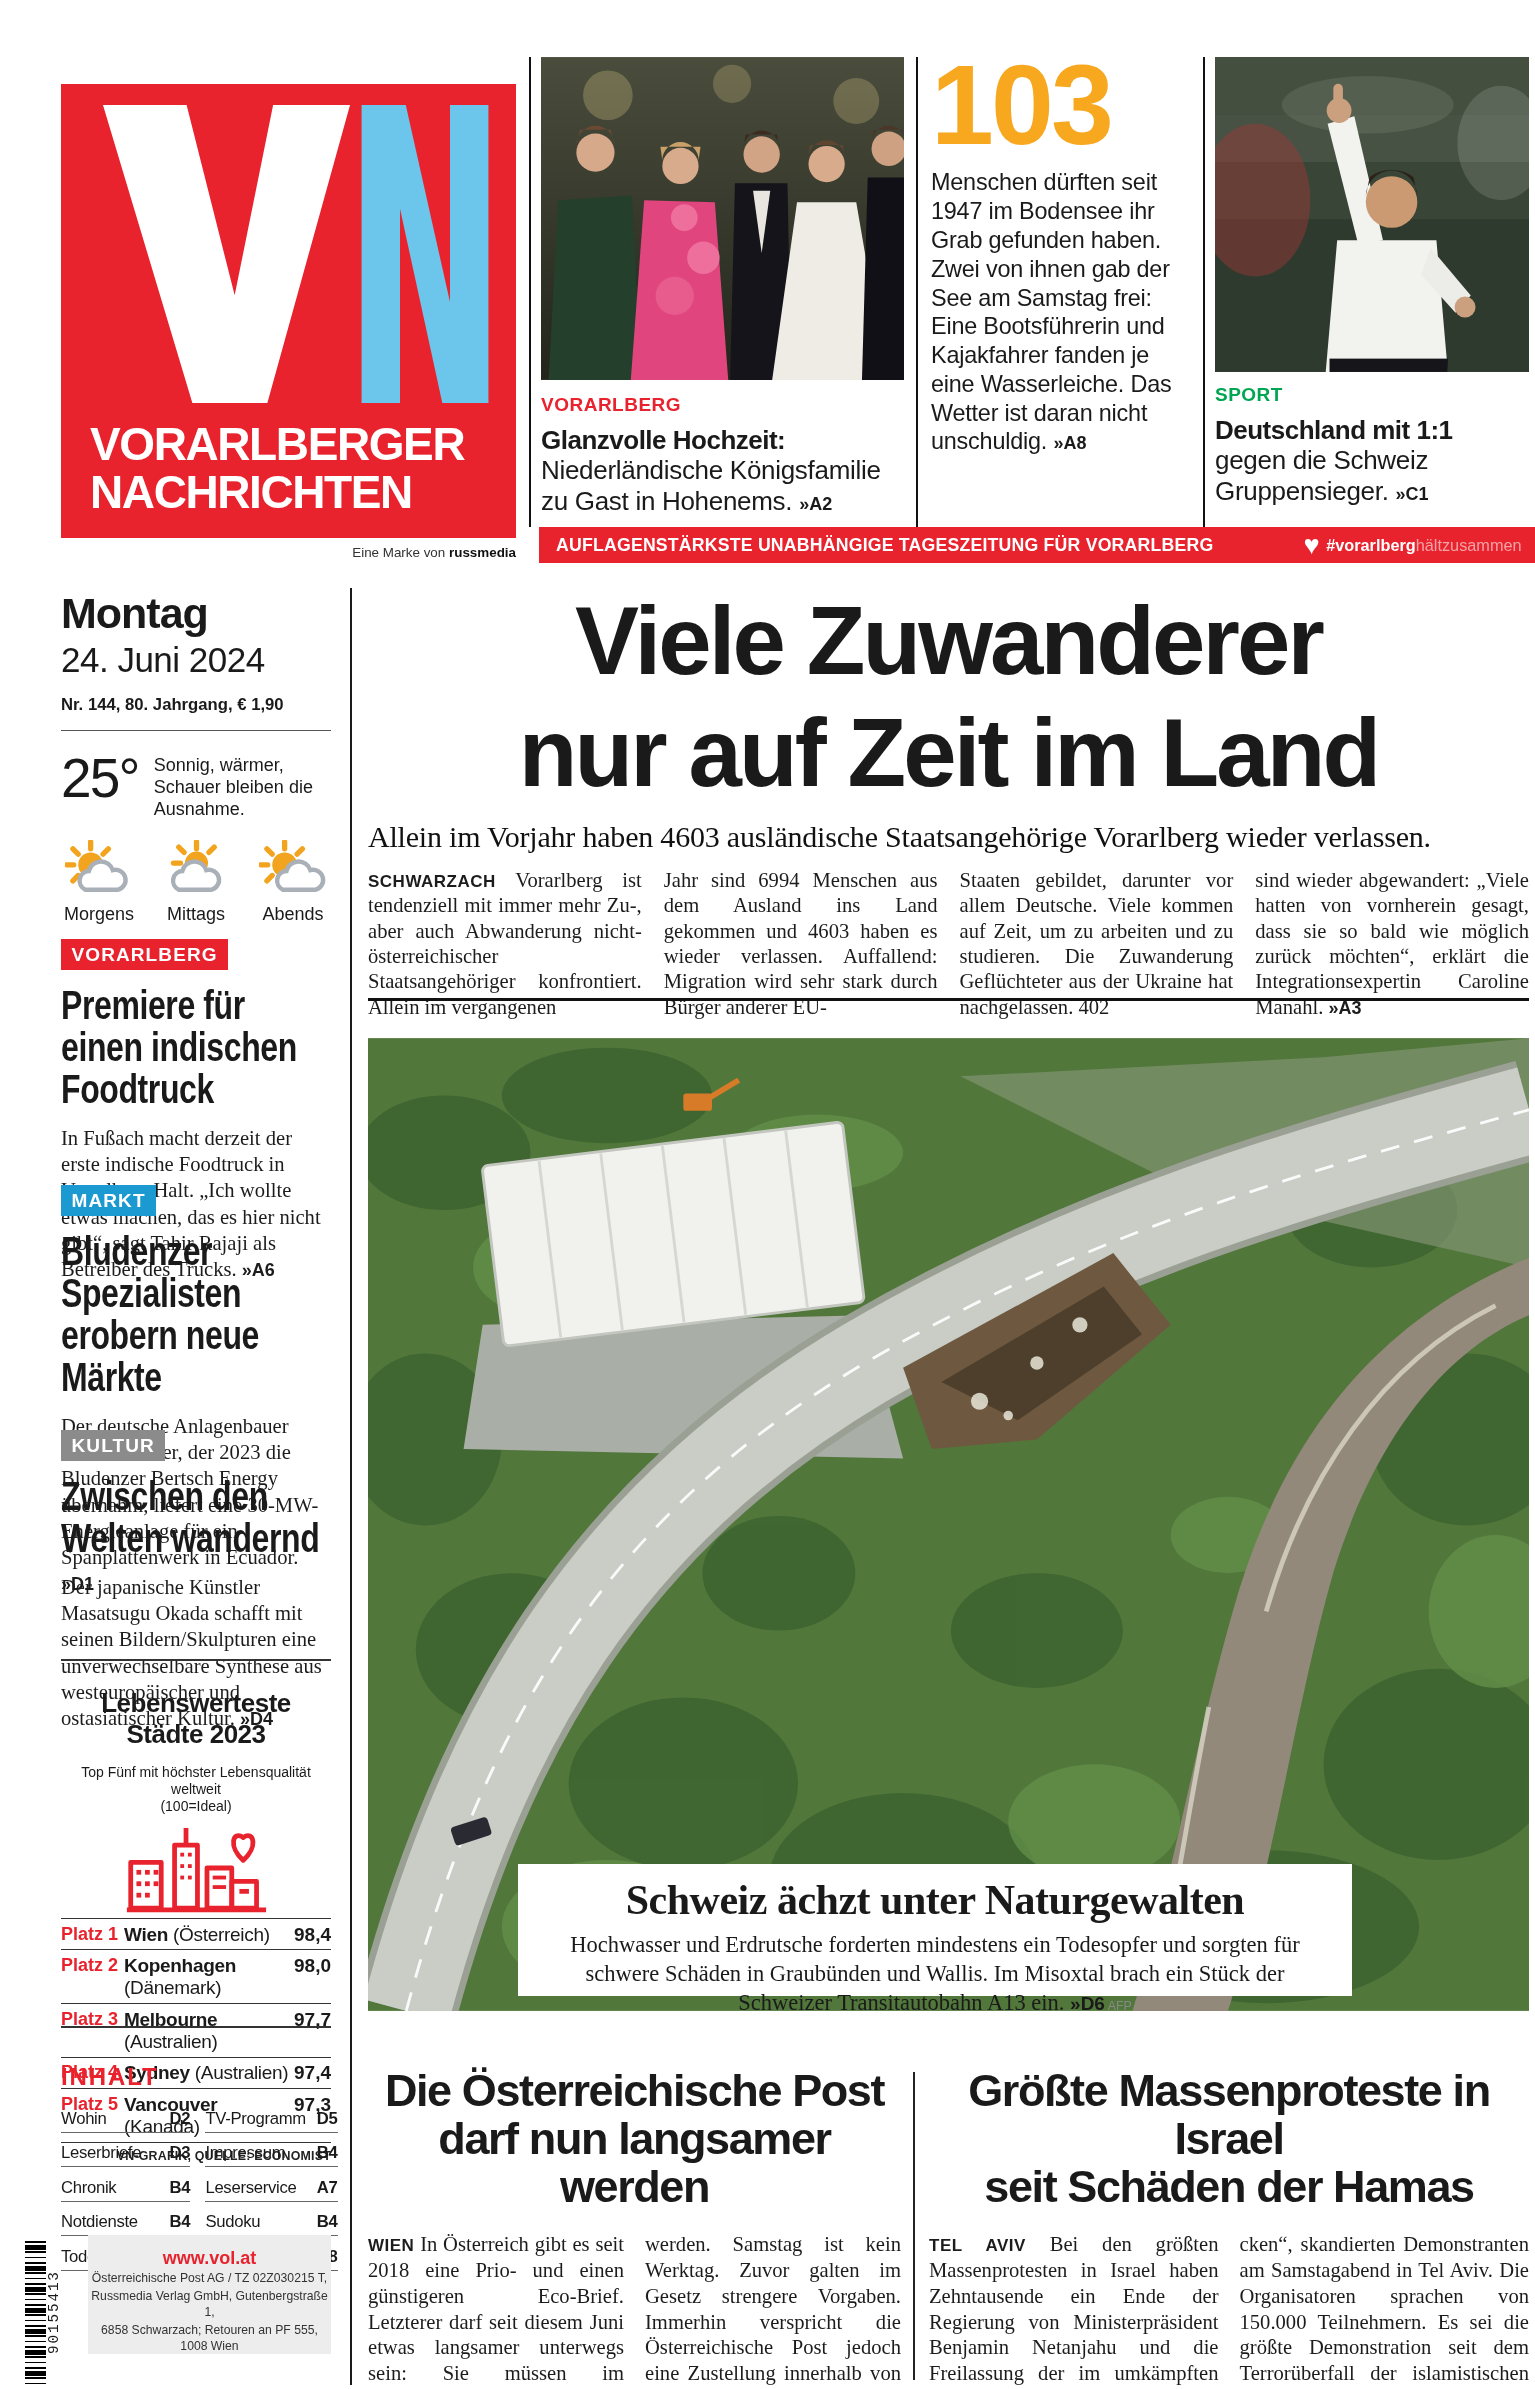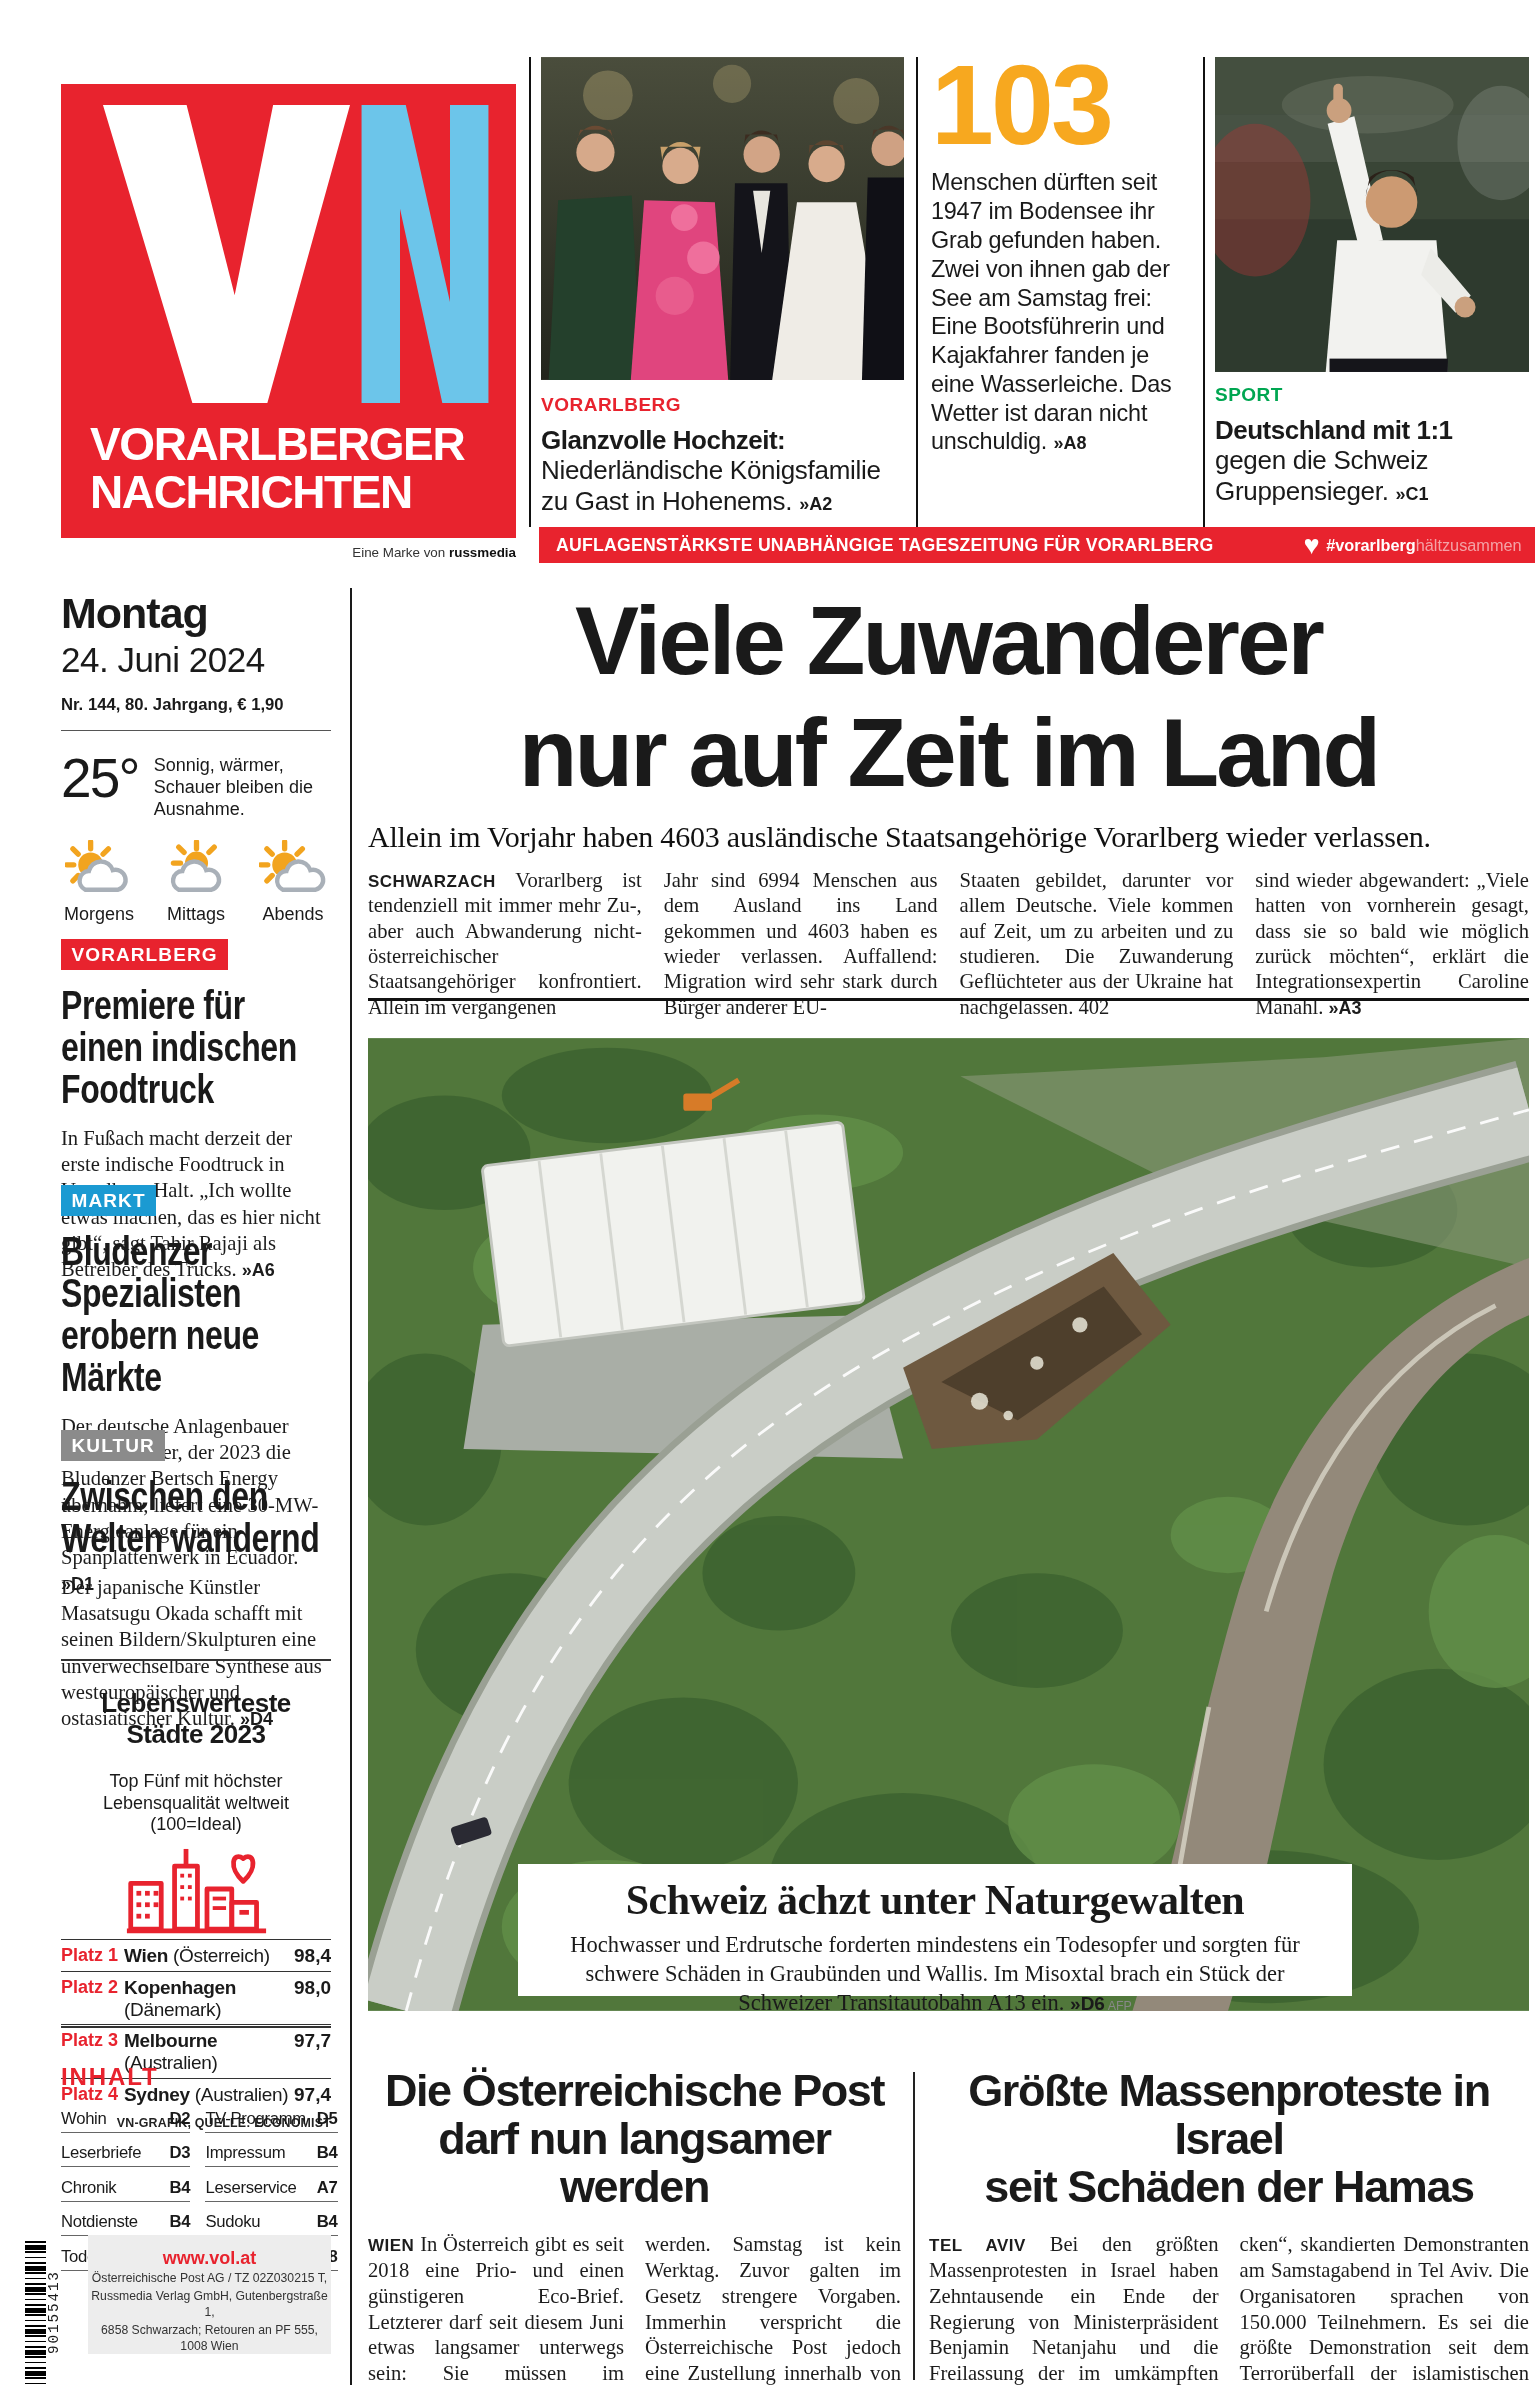--- a/index.html
+++ b/index.html
@@ -66,21 +66,21 @@
   .bg-red{background:#e8232e}.bg-blue{background:#1b9ad2}.bg-gray{background:#8b8b8b}
   .sb-head{width:336px;transform:scaleX(0.8);transform-origin:left top;
            font-size:40px;font-weight:800;line-height:1.05;letter-spacing:-0.5px;margin-top:14.3px}
   .sb-body{font-family:"Liberation Serif",serif;font-size:20.6px;line-height:1.27;
            margin-top:15.3px;color:#1c1c1c}
 
   #midrule{left:61px;top:1659px;width:270px;height:1.9px;background:#333}
 
   #ranking{left:61px;top:1688px;width:270px;text-align:center}
   #ranking .r-title{font-size:26px;font-weight:800;letter-spacing:-0.5px}
-  #ranking .r-sub{font-size:18px;line-height:1.2;margin-top:21px}
+  #ranking .r-sub{font-size:14px;line-height:1.2;margin-top:14px}
   #ranking .r-iconwrap{margin-top:7.6px;height:92px}
   #ranking .r-table{margin-top:3.8px;text-align:left}
   .r-row{display:flex;align-items:flex-start;border-top:1.9px solid #333;padding:4.8px 0 3.8px}
   .r-row.last{border-bottom:1.9px solid #333}
   .r-rank{color:#e8232e;font-weight:700;font-size:18px;width:63px;flex:none}
   .r-city{font-size:19px;flex:1;letter-spacing:-0.3px}
   .r-city b{font-weight:700}
   .r-score{font-weight:700;font-size:19px}
   #ranking .r-src{font-size:12.4px;font-weight:700;text-align:right;margin-top:6.7px;color:#222;letter-spacing:0.2px}
   #rule2{left:61px;top:2026px;width:270px;height:1.9px;background:#333}
@@ -361,20 +361,25 @@
       </div>
       <div class="r-row">
         <span class="r-rank">Platz 3</span>
         <span class="r-city"><b>Melbourne</b> <span>(Australien)</span></span>
         <span class="r-score">97,7</span>
       </div>
       <div class="r-row">
         <span class="r-rank">Platz 4</span>
         <span class="r-city"><b>Sydney</b> <span>(Australien)</span></span>
         <span class="r-score">97,4</span>
+      </div>
+      <div class="r-row last">
+        <span class="r-rank">Platz 5</span>
+        <span class="r-city"><b>Vancouver</b> <span>(Kanada)</span></span>
+        <span class="r-score">97,3</span>
       </div>
     </div>
     <div class="r-src">VN-GRAFIK, QUELLE: ECONOMIST</div>
   </div>
   <div class="abs" id="rule2"></div>
 
   <div class="abs" id="inhalt">
     <div class="i-title">INHALT</div>
     <div class="i-cols">
       <div class="i-col">

